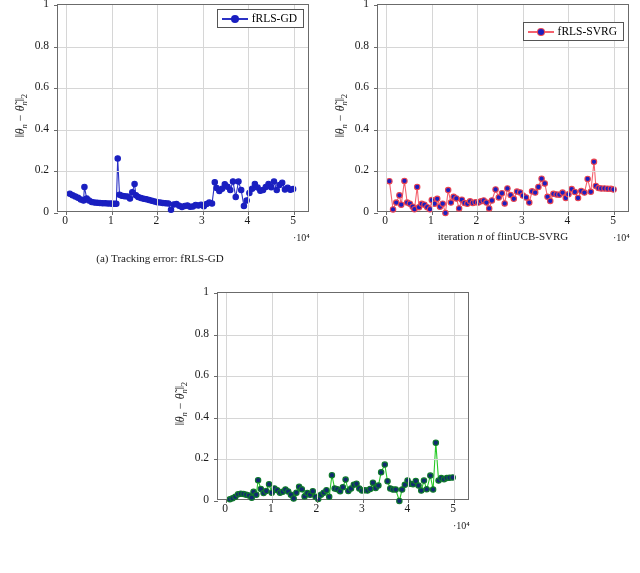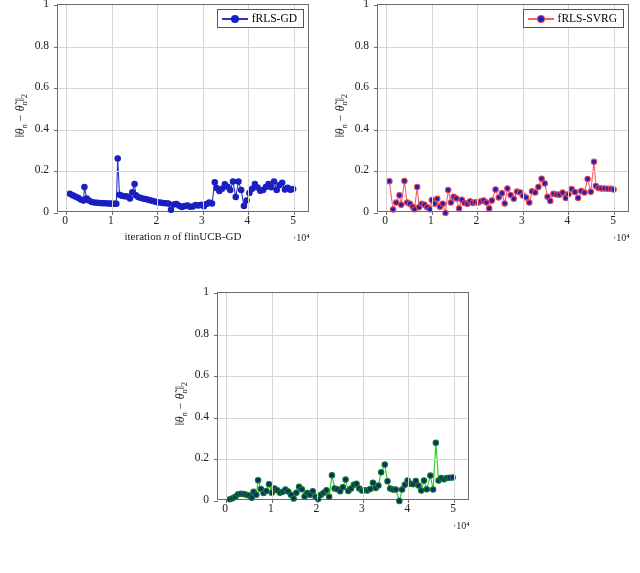--- a/index.html
+++ b/index.html
@@ -248,31 +248,31 @@
           <div class="tick-x" style="left: 236.051px;"></div>
         </div>
       <div class="xlabels">
           <div class="xlab" style="left: 8.20253px;">0</div>
           <div class="xlab" style="left: 53.7722px;">1</div>
           <div class="xlab" style="left: 99.3418px;">2</div>
           <div class="xlab" style="left: 144.911px;">3</div>
           <div class="xlab" style="left: 190.481px;">4</div>
           <div class="xlab" style="left: 236.051px;">5</div>
         </div>
-      <div class="xtitle">iteration <span class="ital">n</span> of flinUCB-GD</div>
       <div class="xmult" style="left: 293px;">·10⁴</div>
       <div class="ytitle"><span class="nrm">‖</span><span class="ital">θ</span><span class="sub ital">n</span> − <span class="ital">θ̃</span><span class="sub ital">n</span><span class="nrm">‖</span><span class="sub">2</span></div>
       <div class="legend" style="top: 9px; right: 16px;">
         <span class="legend-swatch">
           <span class="lsline" style="background: rgb(43, 50, 196);"></span>
             <span class="lsdot" style="background: rgb(26, 31, 192); box-shadow: rgb(26, 31, 192) 0px 0px 0px 1px;"></span>
         </span>
         <span>fRLS-GD</span>
       </div>
     </div>
+    <div class="caption">(a)  Tracking error: fRLS-GD</div>
   </div>
 
   <div class="subfig" id="subfig-b">
     <div class="plotwrap">
       <div class="ylabels">
           <div class="ylab" style="top: 212px;">0</div>
           <div class="ylab" style="top: 170.4px;">0.2</div>
           <div class="ylab" style="top: 128.8px;">0.4</div>
           <div class="ylab" style="top: 87.2px;">0.6</div>
           <div class="ylab" style="top: 45.6px;">0.8</div>
@@ -385,23 +385,24 @@
           <div class="tick-x" style="left: 236.051px;"></div>
         </div>
       <div class="xlabels">
           <div class="xlab" style="left: 8.20253px;">0</div>
           <div class="xlab" style="left: 53.7722px;">1</div>
           <div class="xlab" style="left: 99.3418px;">2</div>
           <div class="xlab" style="left: 144.911px;">3</div>
           <div class="xlab" style="left: 190.481px;">4</div>
           <div class="xlab" style="left: 236.051px;">5</div>
         </div>
+      <div class="xtitle">iteration <span class="ital">n</span> of flinUCB-SVRG</div>
       <div class="xmult" style="left: 293px;">·10⁴</div>
       <div class="ytitle"><span class="nrm">‖</span><span class="ital">θ</span><span class="sub ital">n</span> − <span class="ital">θ̃</span><span class="sub ital">n</span><span class="nrm">‖</span><span class="sub">2</span></div>
-      <div class="legend" style="top: 9px; right: 16px;">
+      <div class="legend" style="top: 22px; right: 16px;">
         <span class="legend-swatch">
           <span class="lsline" style="background: rgb(244, 97, 109);"></span>
             <span class="lsdot" style="background: rgb(26, 31, 192); box-shadow: rgb(232, 67, 79) 0px 0px 0px 1px;"></span>
         </span>
         <span>fRLS-SVRG</span>
       </div>
     </div>
   </div>
 
   <div class="subfig" id="subfig-c">

